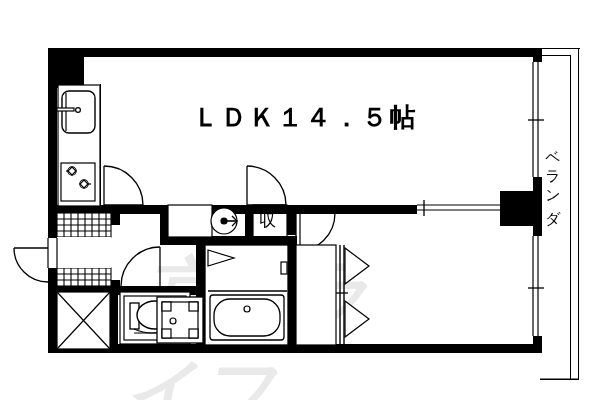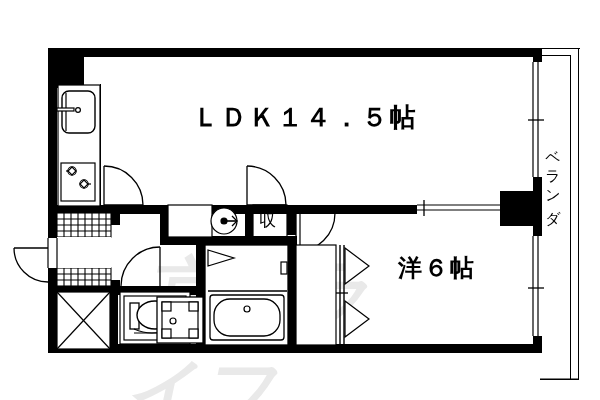--- a/index.html
+++ b/index.html
@@ -102,21 +102,20 @@
   <div class="wall" style="left:145px; top:286px; width:7px; height:67px;"></div>
 
   <div class="wall" style="left:160px; top:205px; width:8px; height:36px;"></div>
   <div class="wall" style="left:245px; top:205px; width:8px; height:36px;"></div>
   <div class="wall" style="left:160px; top:236px; width:137px; height:9px;"></div>
 
   <div class="thinline" style="left:100px; top:84px; width:1px; height:122px;"></div>
 
   <div class="label" style="left:193px; top:104px; font-size:26px; font-weight:bold;text-align:center;">ＬＤＫ１４．５帖</div>
 
-  <div class="label" style="left:398px; top:256px; font-size:24px; font-weight:bold;">洋６帖</div>
 
   <div class="label-vert" style="left:546px; top:140px; font-size:15px;">ベランダ</div>
 
   <div class="label" style="left:62px; top:248px; font-size:19px;">玄</div>
 
   <div class="label" style="left:259px; top:212px; font-size:17px;">収</div>
 
   <div class="label" style="left:310px; top:264px; font-size:17px; letter-spacing:0;">CL</div>
 
   <svg class="ov" viewBox="0 0 600 400" xmlns="http://www.w3.org/2000/svg">

